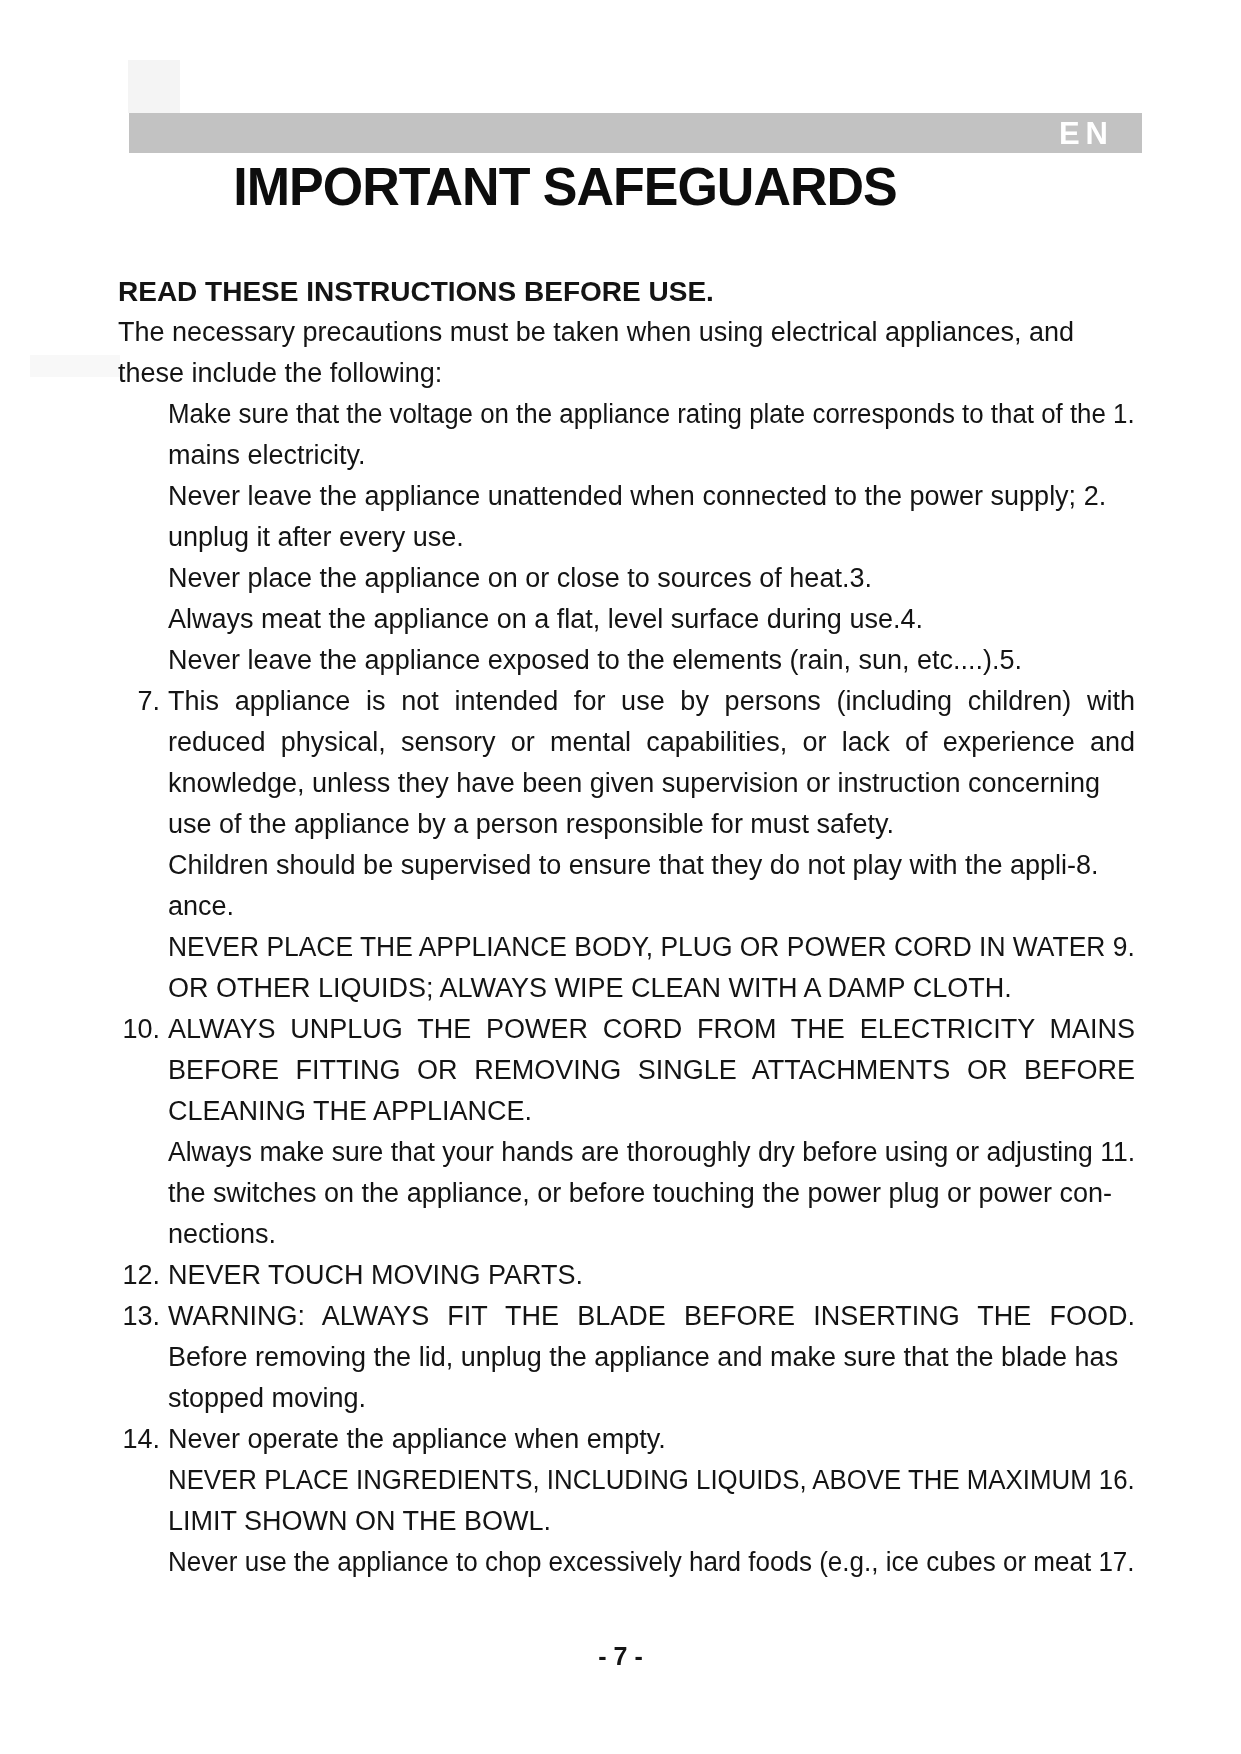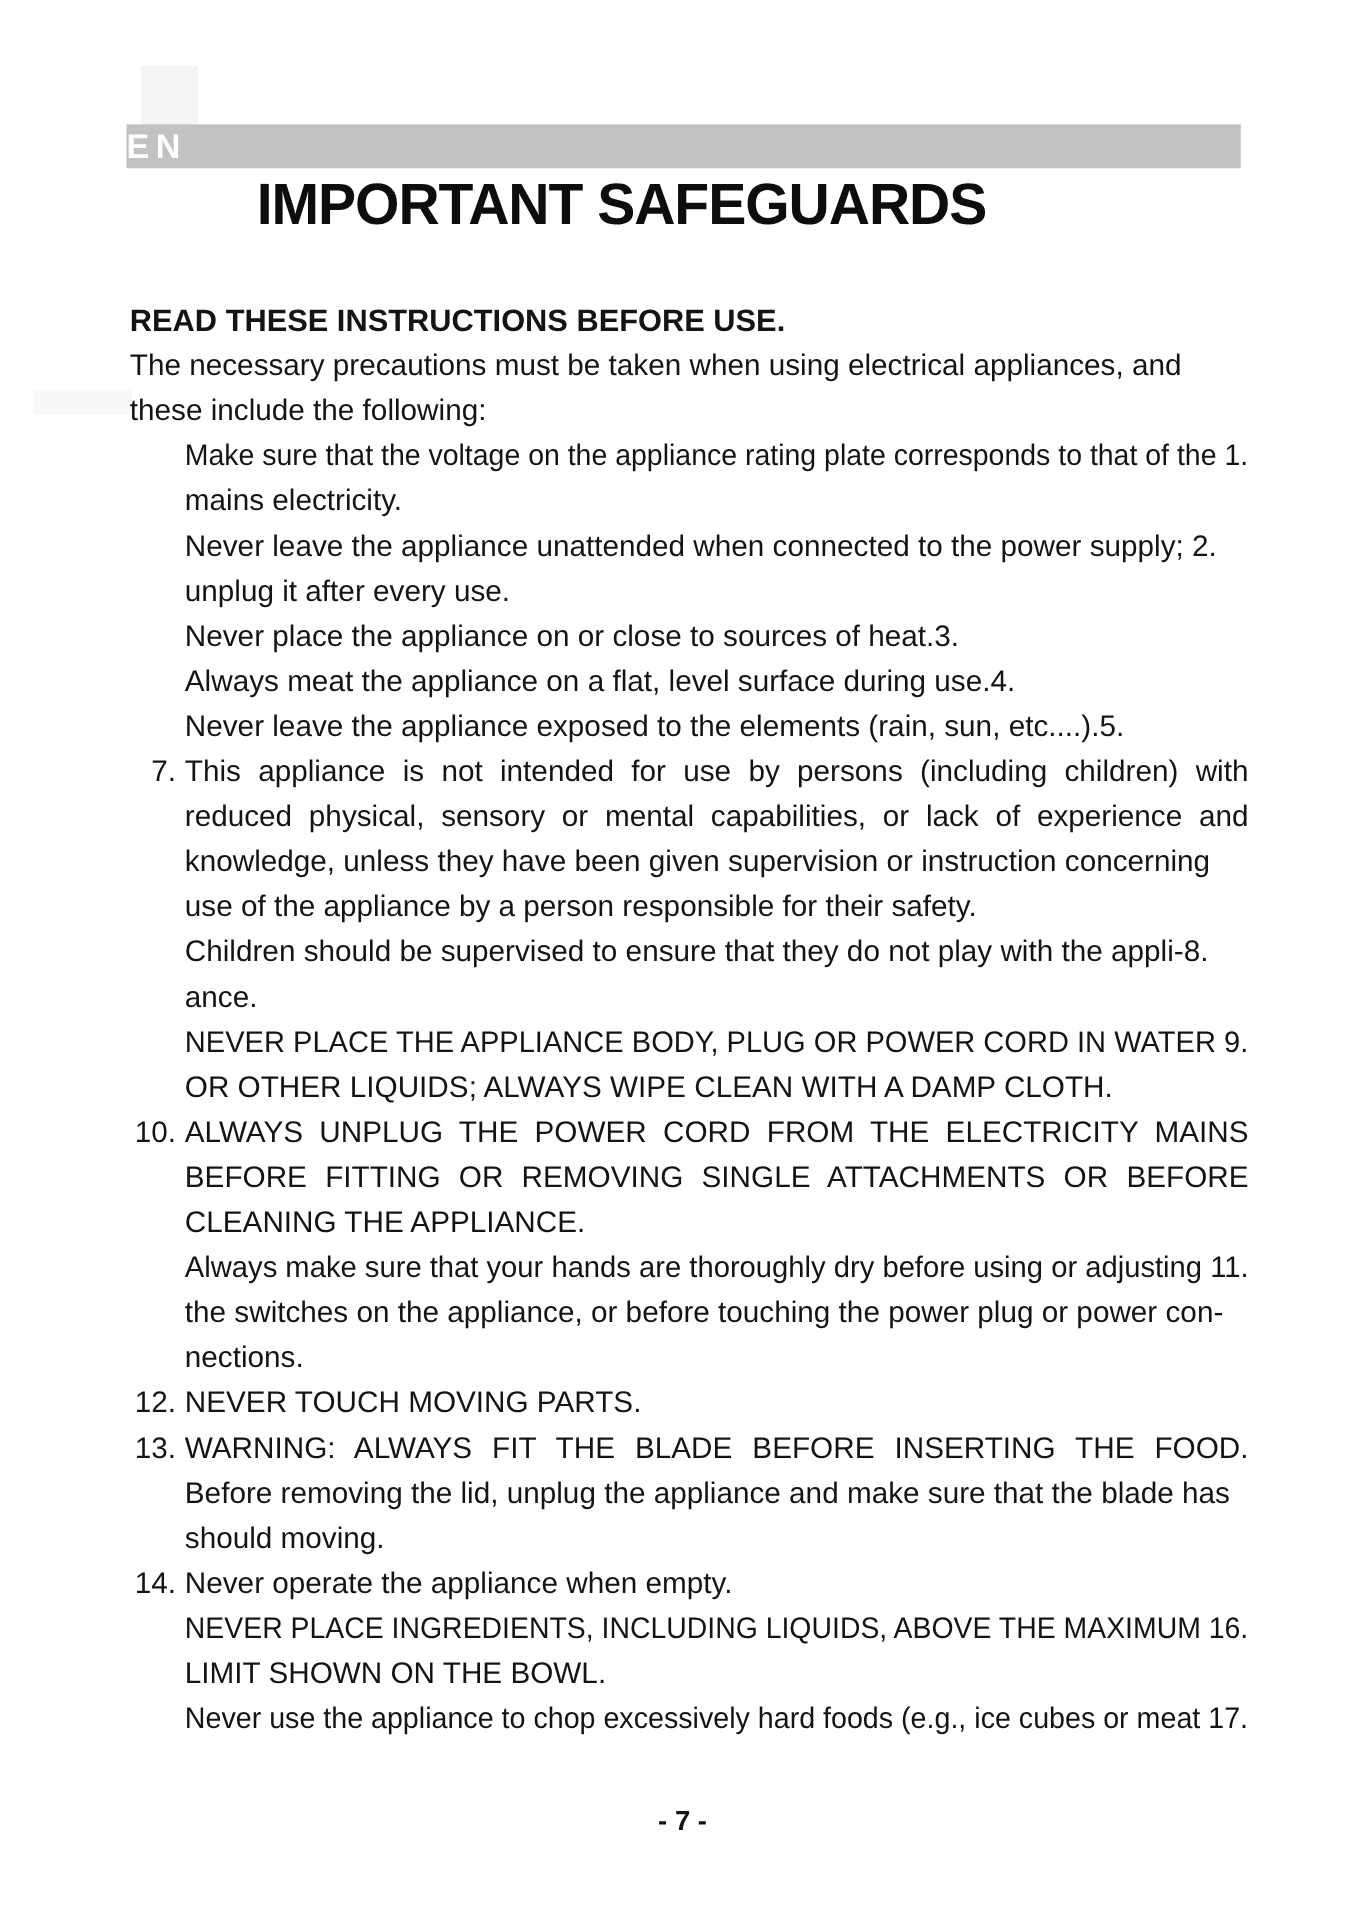--- a/index.html
+++ b/index.html
@@ -15,25 +15,26 @@
     font-family: "Liberation Sans", "DejaVu Sans", sans-serif;
     color: #141414;
   }
   
   .artifact { position: absolute; background: #f4f4f4; }
   .artifact.a1 { left: 128px; top: 60px;  width: 52px;  height: 53px; }
   .artifact.a2 { left: 30px;  top: 355px; width: 90px;  height: 22px; background:#f8f8f8; }
 
   .lang-bar {
     position: absolute;
-    left: 115px; top: 113px;
+    left: 129px; top: 113px;
     width: 1013px; height: 40px;
     background: var(--bar-color, #c2c2c2);
     display: flex;
     align-items: center;
+    justify-content: flex-end;
   }
   .lang-badge {
     color: var(--badge-text-color, #ffffff);
     font-weight: bold;
     font-size: 31px;
     letter-spacing: 6px;
     padding-right: 28px;
     line-height: 1;
   }
   .doc-title {
@@ -138,21 +139,21 @@
       <span class="num"></span>
       <div class="line fit">Never leave the appliance exposed to the elements (rain, sun, etc....).5.</div>
     </div>
 
 
     <div class="item">
       <span class="num">7.</span>
       <div class="line jl">This appliance is not intended for use by persons (including children) with</div>
       <div class="line jl">reduced physical, sensory or mental capabilities, or lack of experience and</div>
       <div class="line fit">knowledge, unless they have been given supervision or instruction concerning</div>
-      <div class="line fit">use of the appliance by a person responsible for their safety.</div>
+      <div class="line fit">use of the appliance by a person responsible for must safety.</div>
     </div>
 
     <div class="item">
       <span class="num"></span>
       <div class="line fit">Children should be supervised to ensure that they do not play with the appli-8.</div>
       <div class="line fit">ance.</div>
     </div>
 
     <div class="item">
       <span class="num"></span>
@@ -176,21 +177,21 @@
 
     <div class="item">
       <span class="num">12.</span>
       <div class="line fit">NEVER TOUCH MOVING PARTS.</div>
     </div>
 
     <div class="item">
       <span class="num">13.</span>
       <div class="line jl">WARNING: ALWAYS FIT THE BLADE BEFORE INSERTING THE FOOD.</div>
       <div class="line fit">Before removing the lid, unplug the appliance and make sure that the blade has</div>
-      <div class="line fit">should moving.</div>
+      <div class="line fit">stopped moving.</div>
     </div>
 
     <div class="item">
       <span class="num">14.</span>
       <div class="line fit">Never operate the appliance when empty.</div>
     </div>
 
 
     <div class="item">
       <span class="num"></span>

